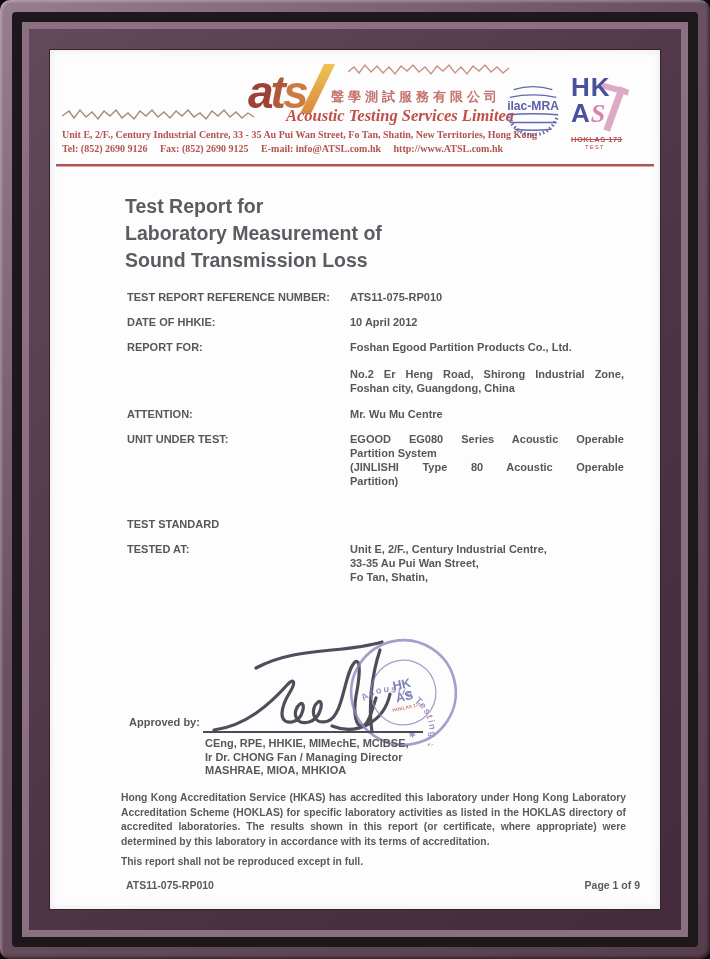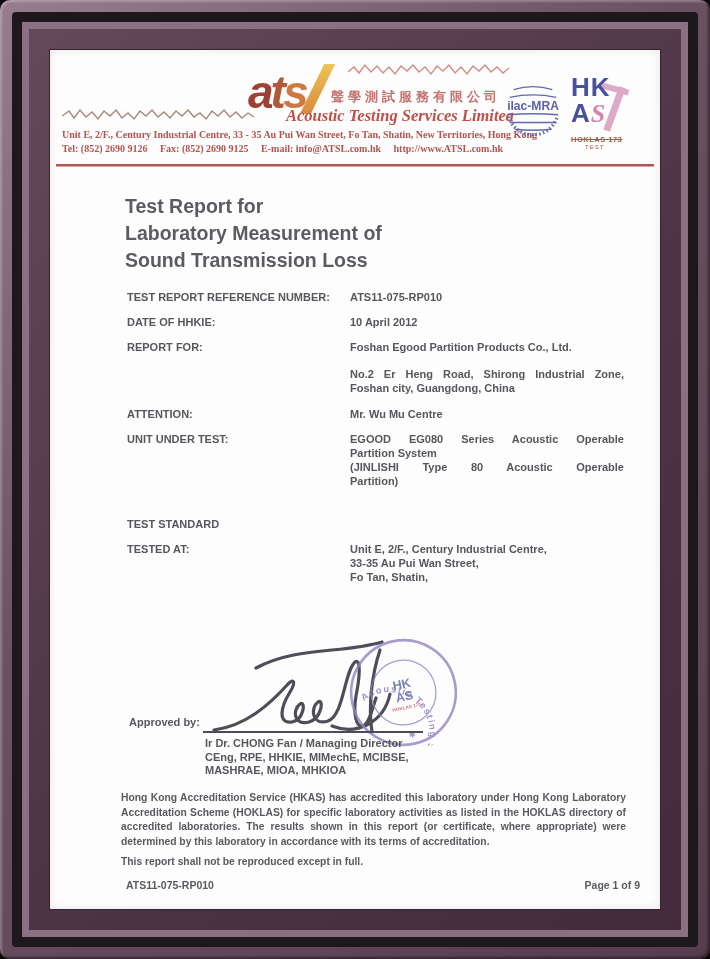--- a/index.html
+++ b/index.html
@@ -214,22 +214,22 @@
     </text>
     <text x="55" y="99" text-anchor="middle" font-size="8" fill="#8b78b6">✱</text>
     <text x="55" y="51" text-anchor="middle" font-size="12" font-weight="bold" fill="#5a63a8" font-family="Liberation Sans, sans-serif">HK</text>
     <text x="55" y="63" text-anchor="middle" font-size="12" font-weight="bold" fill="#5a63a8" font-family="Liberation Sans, sans-serif">AS</text>
     <text x="55" y="71" text-anchor="middle" font-size="4.5" font-weight="bold" fill="#b65a56" font-family="Liberation Sans, sans-serif">HOKLAS 173</text>
   </svg>
 
   <div class="approved">Approved by:</div>
   <div class="sig-line"></div>
   <div class="signer">
+    <div>CEng, RPE, HHKIE, MIMechE, MCIBSE,</div>
     <div>Ir Dr. CHONG Fan / Managing Director</div>
-    <div>CEng, RPE, HHKIE, MIMechE, MCIBSE,</div>
     <div>MASHRAE, MIOA, MHKIOA</div>
   </div>
 
   <div class="accr-note">Hong Kong Accreditation Service (HKAS) has accredited this laboratory under Hong Kong Laboratory Accreditation Scheme (HOKLAS) for specific laboratory activities as listed in the HOKLAS directory of accredited laboratories. The results shown in this report (or certificate, where appropriate) were determined by this laboratory in accordance with its terms of accreditation.</div>
   <div class="repro-note">This report shall not be reproduced except in full.</div>
   <div class="docnum">ATS11-075-RP010</div>
   <div class="pagenum">Page 1 of 9</div>
 
 </div>
 

